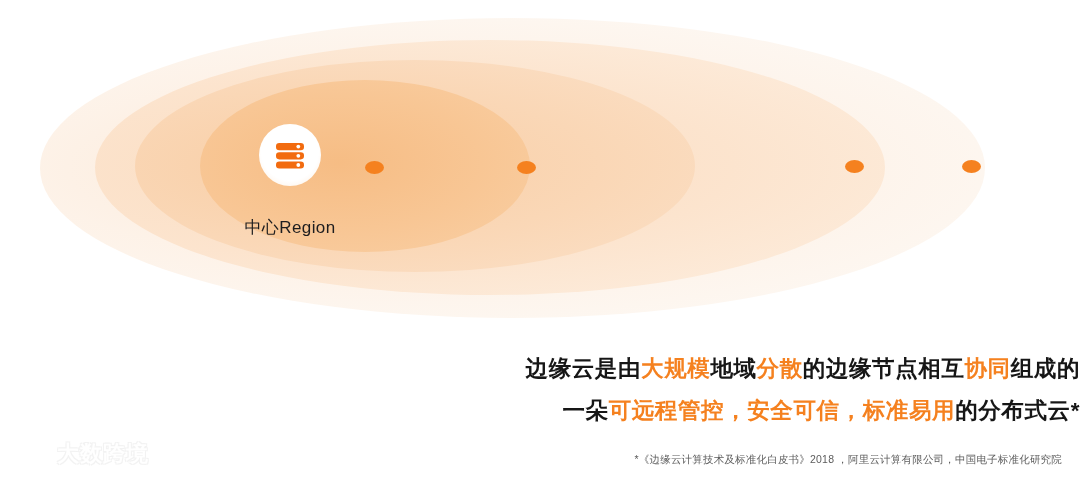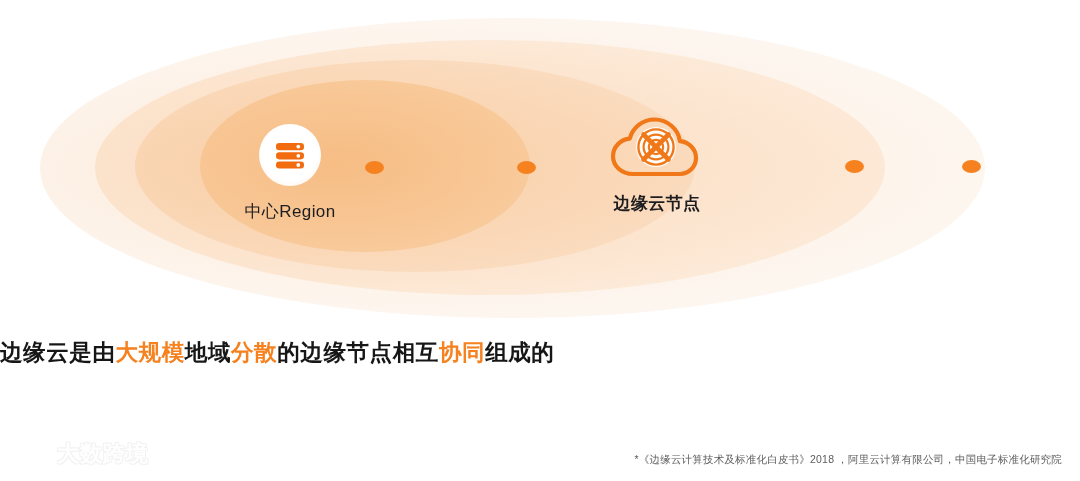--- a/index.html
+++ b/index.html
@@ -81,21 +81,21 @@
     height: 72px;
     display: flex;
     align-items: center;
     justify-content: center;
   }
   .node .label {
     font-size: 17px;
     color: #1d1d1f;
     letter-spacing: .4px;
     white-space: nowrap;
-    margin-top: 2px;
+    margin-top: 18px;
   }
   .node .label.bold { font-weight: bold; }
 
   .node.n1 { left: 205px; top: 112px; }
   .node.n2 { left: 358px; top: 112px; }
   .node.n3 { left: 572px; top: 104px; }
   .node.n4 { left: 832px; top: 112px; }
 
   
   .dot {
@@ -107,23 +107,23 @@
   }
   .dot.d1 { left: 365px; top: 161px; }
   .dot.d2 { left: 517px; top: 161px; }
   .dot.d3 { left: 845px; top: 160px; }
   .dot.d4 { left: 962px; top: 160px; }
 
   
   .caption {
     position: absolute;
     left: 0;
-    top: 332px;
+    top: 348px;
     width: 1080px;
-    text-align: left;
+    text-align: right;
   }
   .caption .line {
     font-size: 22.5px;
     font-weight: bold;
     color: #161616;
     letter-spacing: .6px;
     line-height: 42px;
     white-space: nowrap;
   }
   .caption .hl { color: #f5811f; }
@@ -186,45 +186,25 @@
           <circle cx="28.3" cy="11.6" r="1.9" fill="#ffffff"></circle>
           <circle cx="28.3" cy="20.8" r="1.9" fill="#ffffff"></circle>
           <circle cx="28.3" cy="30.0" r="1.9" fill="#ffffff"></circle>
         </svg>
       </div>
     </div>
     <div class="label">中心Region</div>
   </div>
 
 
-  <div class="node n3">
-    <div class="icon-slot">
-      <div class="icon-plain">
-        <svg width="96" height="72" viewBox="0 0 96 72">
-          <path d="M24 63 C12.5 63 4 55 4 45.2 C4 36 11.4 28.3 20.8 27.6
-                   C23.6 16.6 33.6 8.5 45.6 8.5 C58.5 8.5 69.2 17.9 70.9 30.1
-                   C79.9 30.8 87 38.2 87 47 C87 55.8 79.8 63 70.8 63 Z" fill="none" stroke="#f07818" stroke-width="4.2" stroke-linejoin="round"></path>
-          <circle cx="47" cy="36" r="20" fill="#fffdfb"></circle>
-          <circle cx="47" cy="36" r="17.6" fill="none" stroke="#f07818" stroke-width="2.4"></circle>
-          <circle cx="47" cy="36" r="12.4" fill="none" stroke="#f07818" stroke-width="2.2"></circle>
-          <circle cx="47" cy="36" r="7.2" fill="none" stroke="#f07818" stroke-width="2.2"></circle>
-          <circle cx="47" cy="36" r="2.3" fill="#f07818"></circle>
-          <g stroke="#f07818" stroke-width="4.6" stroke-linecap="round">
-            <line x1="34.5" y1="23.5" x2="59.5" y2="48.5"></line>
-            <line x1="59.5" y1="23.5" x2="34.5" y2="48.5"></line>
-          </g>
-        </svg>
-      </div>
-    </div>
-    <div class="label bold">边缘云节点</div>
-  </div>
 
 
   <div class="caption">
     <div class="line" id="cap1"><span>边缘云是由</span><span class="hl">大规模</span><span>地域</span><span class="hl">分散</span><span>的边缘节点相互</span><span class="hl">协同</span><span>组成的</span></div>
+    <div class="line" id="cap2"><span>一朵</span><span class="hl">可远程管控，安全可信，标准易用</span><span>的分布式云*</span></div>
   </div>
 
   <div class="footnote">*《边缘云计算技术及标准化白皮书》2018 ，阿里云计算有限公司，中国电子标准化研究院</div>
 
   <div class="watermark">
     <span>
       <svg width="40" height="26" viewBox="0 0 40 26">
         <path d="M5 4 L5 22" stroke="#ffffff" stroke-width="3" stroke-linecap="round" opacity=".95"></path>
         <path d="M10 9 C16 4 23 6 23 13 C23 20 15 23 10 19" fill="none" stroke="#ffffff" stroke-width="3.2" stroke-linecap="round"></path>
         <circle cx="28.5" cy="8" r="3.6" fill="#ffffff"></circle>

